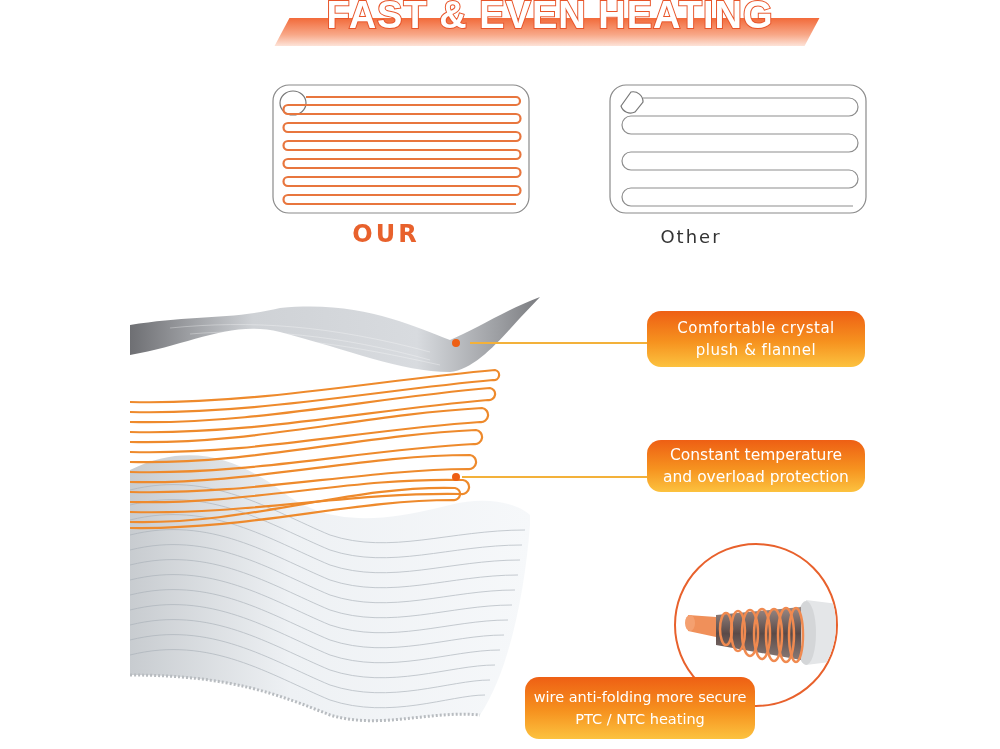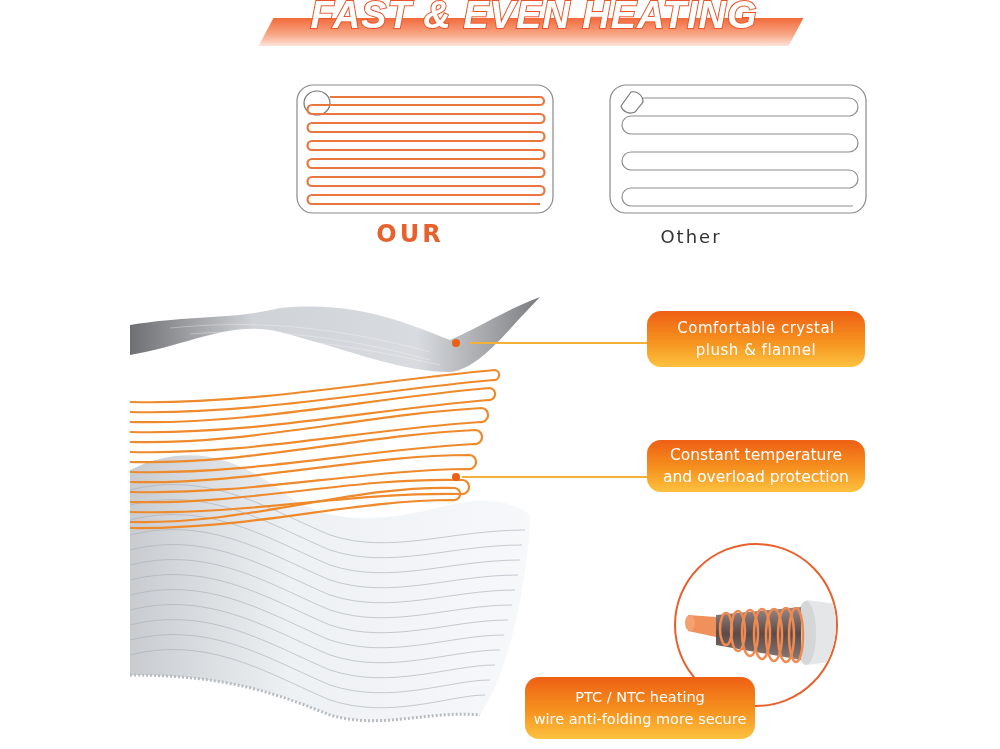--- a/index.html
+++ b/index.html
@@ -1,19 +1,19 @@
 <!DOCTYPE html>
 <html><head>
   <meta charset="utf-8">
   <style>
     html, body { margin: 0; padding: 0; background: #ffffff; }
     body { width: 1000px; height: 749px; position: relative; overflow: hidden; font-family: "DejaVu Sans", sans-serif; }
 
     
-    .banner { position: absolute; left: 254px; top: 0; width: 560px; height: 50px; font-style: italic; }
+    .banner { position: absolute; left: 270px; top: 0; width: 560px; height: 50px; }
     .banner-stripe {
       position: absolute; left: 12px; top: 18px; width: 530px; height: 28px;
       background: linear-gradient(180deg, #f26a3a 0%, #f8a888 60%, #fde3d8 100%);
       transform: skewX(-28deg);
     }
     .banner-title {
       position: absolute; left: 0; top: -6px; width: 560px; text-align: center;
       font-family: "Liberation Sans", sans-serif; font-weight: bold; font-size: 38px;
       letter-spacing: 1px; color: #ffffff;
       -webkit-text-stroke: 2px #e8552a;
@@ -50,21 +50,21 @@
     }
   </style>
 </head>
 <body>
 
 <div class="banner">
   <div class="banner-stripe"></div>
   <div class="banner-title">FAST &amp; EVEN HEATING</div>
 </div>
 
-<div class="compare" style="left:280px;padding-left:16px;">
+<div class="compare" style="left:256px;padding-left:16px;">
   <svg width="260" height="132" viewBox="0 0 260 132">
     <rect x="1" y="1" width="256" height="128" rx="16" fill="#fff" stroke="#8a8a8a" stroke-width="1.2"></rect>
     <ellipse cx="21" cy="19" rx="13" ry="12" fill="#fff" stroke="#777" stroke-width="1.2"></ellipse>
     <path d="M34 13 H244 a4 4 0 0 1 0 8 H16 a4 4 0 0 0 0 9
              H244 a4 4 0 0 1 0 9 H16 a4 4 0 0 0 0 9
              H244 a4 4 0 0 1 0 9 H16 a4 4 0 0 0 0 9
              H244 a4 4 0 0 1 0 9 H16 a4 4 0 0 0 0 9
              H244 a4 4 0 0 1 0 9 H16 a4 4 0 0 0 0 9
              H244 a4 4 0 0 1 0 9 H16 a4 4 0 0 0 0 9 H244" fill="none" stroke="#e8763e" stroke-width="2.2"></path>
   </svg>
@@ -180,16 +180,16 @@
       <ellipse cx="110" cy="90" rx="8" ry="27"></ellipse>
       <ellipse cx="120" cy="90" rx="7" ry="27"></ellipse>
     </g>
     <path d="M12 70 L40 72 L40 92 L12 86 Z" fill="#f0905a"></path>
     <ellipse cx="14" cy="78" rx="5" ry="8" fill="#f4a070"></ellipse>
   </svg>
 </div>
 
 <div class="callout callout-3">
   <div>
+    <span>wire anti-folding more secure</span>
     <span>PTC / NTC heating</span>
-    <span>wire anti-folding more secure</span>
   </div>
 </div>
 
 </body></html>

